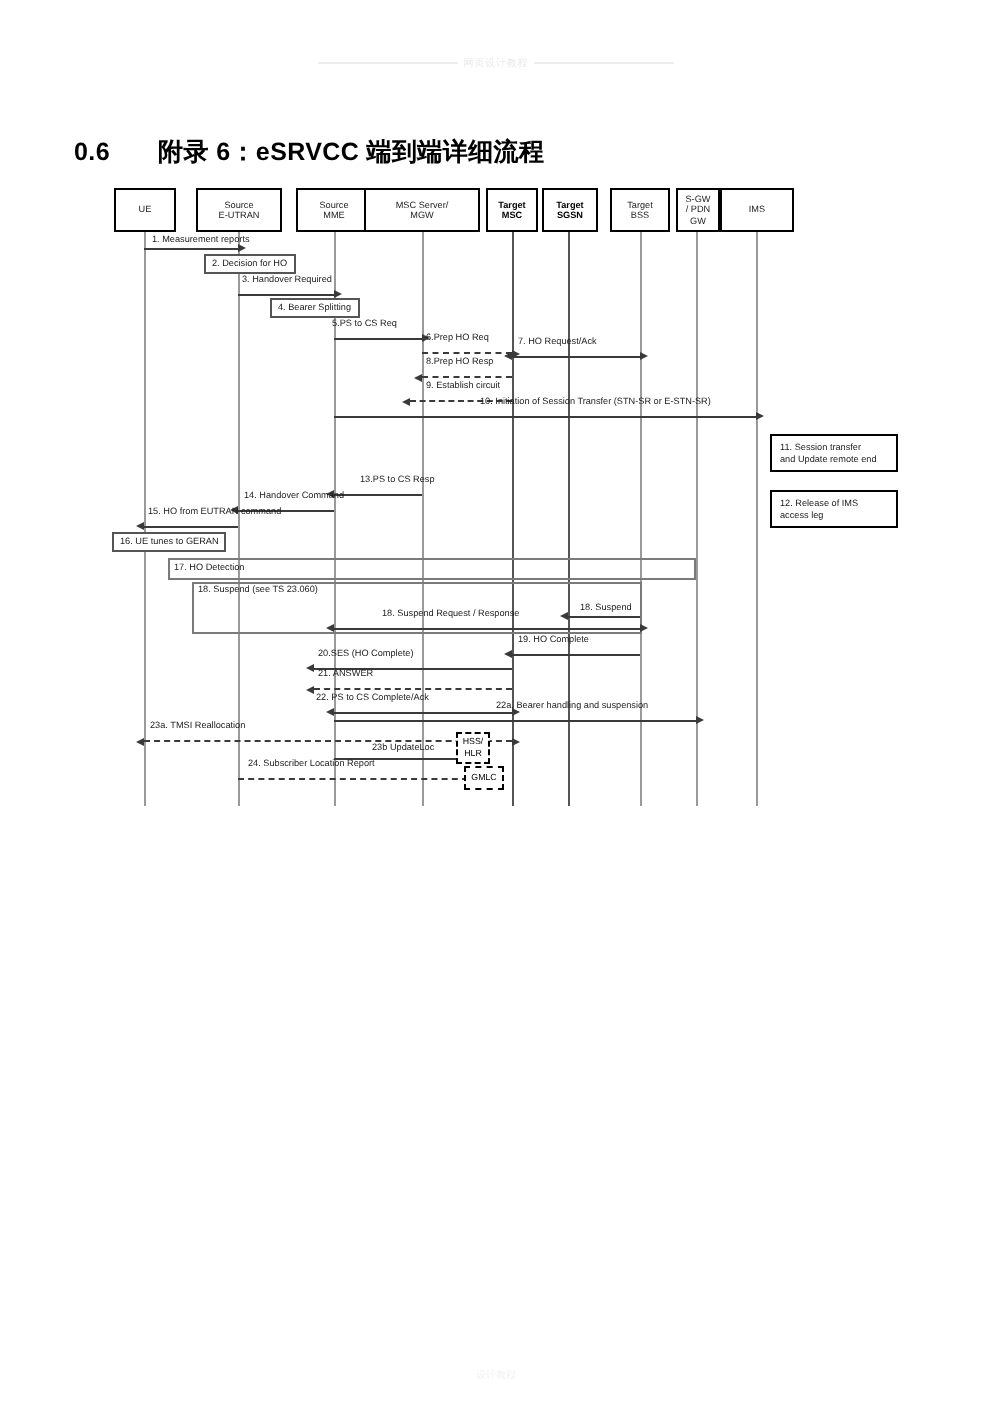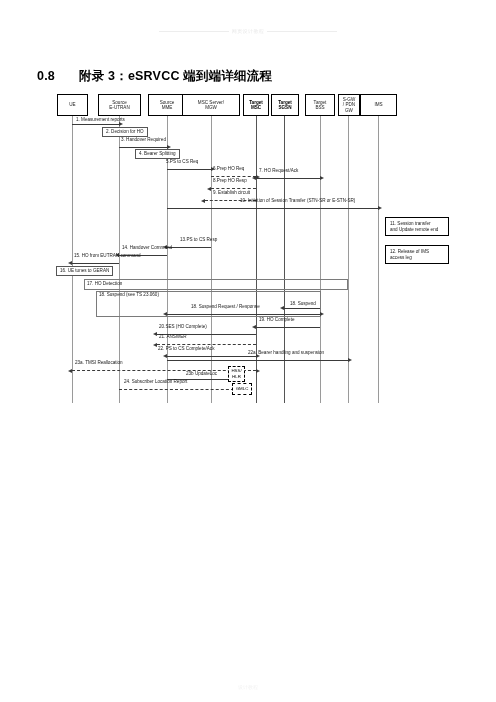--- a/index.html
+++ b/index.html
@@ -180,21 +180,21 @@
 </style>
 </head>
 <body>
 
 <div id="watermark-header">
   <span class="rule"></span><span>网页设计教程</span><span class="rule"></span>
 </div>
 <div id="watermark-footer">设计教程</div>
 
 <div id="heading">
-  <span class="num">0.8</span><span>附录 3：eSRVCC 端到端详细流程</span>
+  <span class="num">0.6</span><span>附录 6：eSRVCC 端到端详细流程</span>
 </div>
 
 <div id="diagram">
 
   <div class="lifeline" style="left:72px;  top:22px; height:293px;"></div>
   <div class="lifeline" style="left:119px; top:22px; height:293px;"></div>
   <div class="lifeline" style="left:167px; top:22px; height:293px;"></div>
   <div class="lifeline" style="left:211px; top:22px; height:293px;"></div>
   <div class="lifeline heavy" style="left:256px; top:22px; height:293px;"></div>
   <div class="lifeline heavy" style="left:284px; top:22px; height:293px;"></div>

